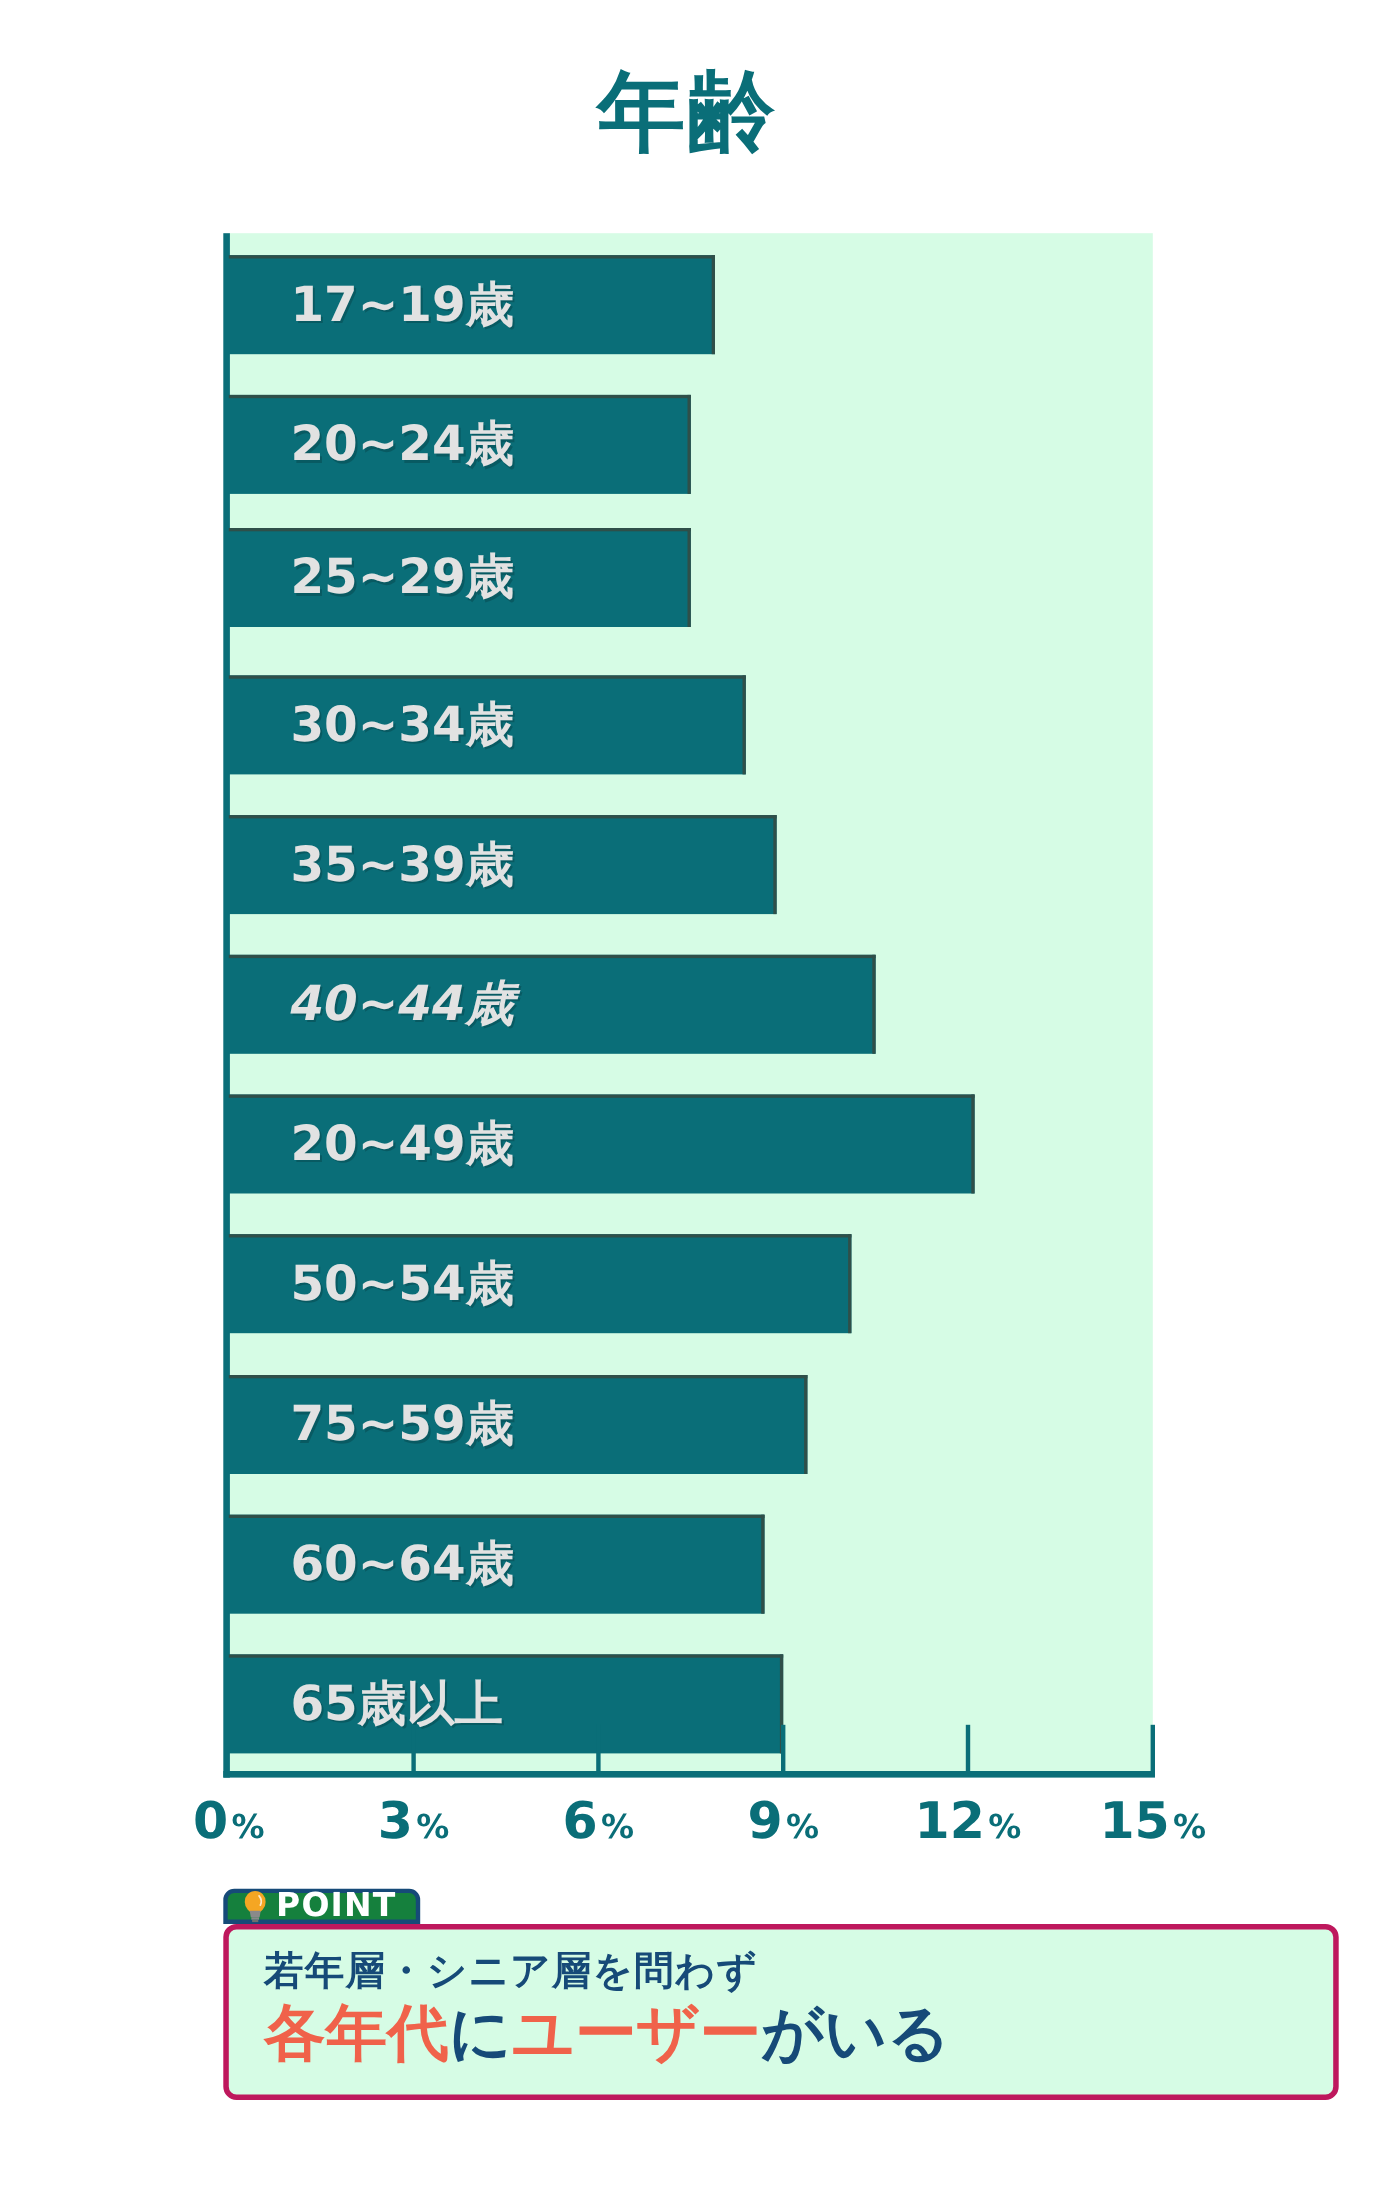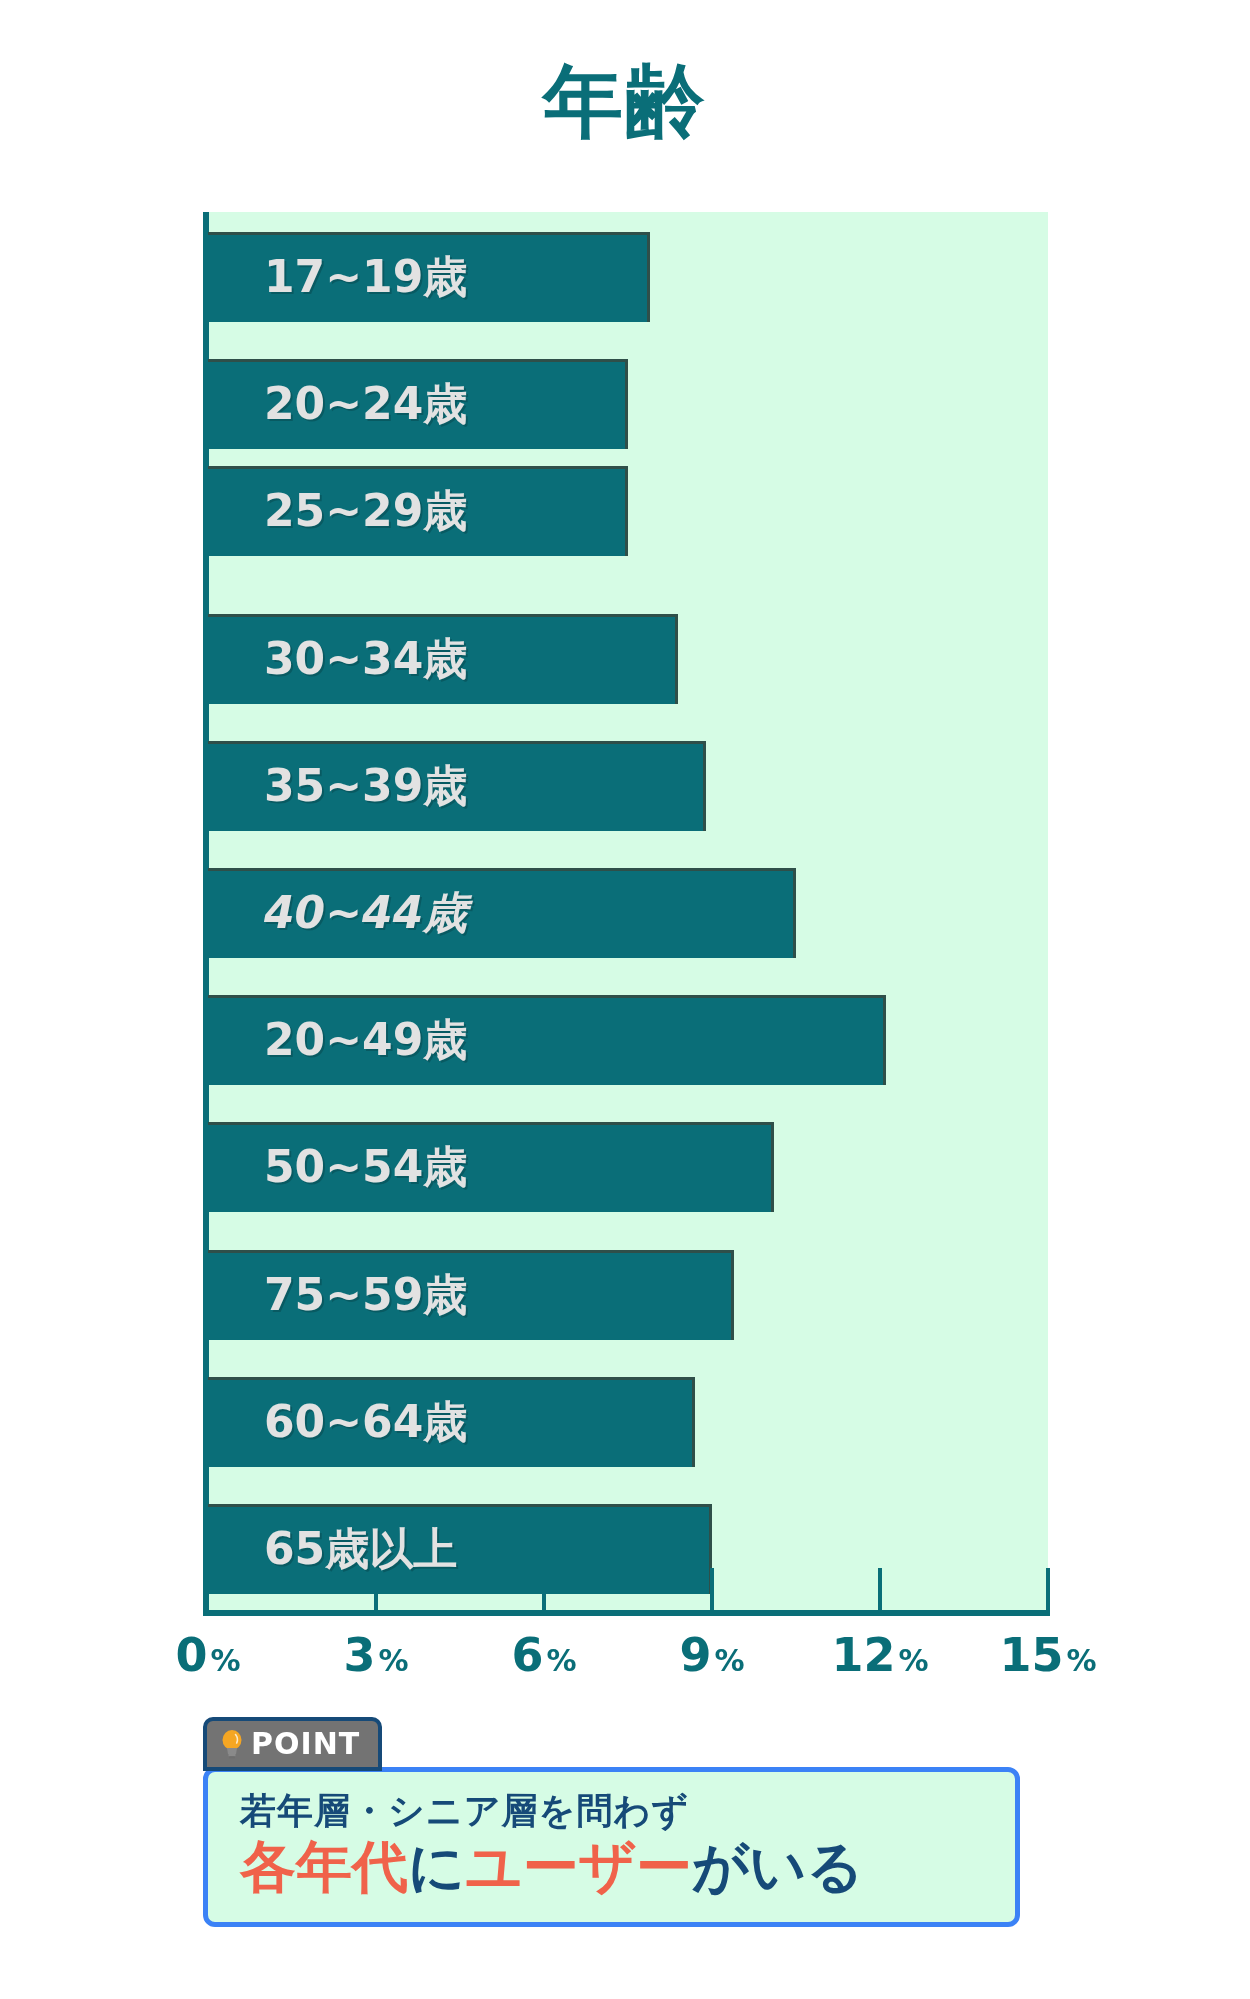--- a/index.html
+++ b/index.html
@@ -87,44 +87,44 @@
   #point-wrap{
     position:absolute;
     left:203px;top:1717px;
     width:846px;
   }
   #point-tab{
     position:relative;
     display:inline-flex;
     align-items:center;
     gap:6px;
-    background:#737373;
+    background:#15803d;
     border:4px solid #164a78;
     border-radius:10px 10px 0 0;
     padding:3px 18px 3px 12px;
-    height:54px;
+    height:32px;
     box-sizing:border-box;
   }
   #point-tab-label{
     color:#ffffff;
     font-size:30px;
     font-weight:bold;
     letter-spacing:1px;
     line-height:1;
     font-family:"DejaVu Sans","Liberation Sans",sans-serif;
   }
   #bulb-icon{width:26px;height:30px;display:block;}
   #point-body{
     margin-top:-4px;
     background:#d6fce5;
-    border:5px solid #3b82f6;
+    border:5px solid #be185d;
     border-radius:12px;
     padding:18px 20px 22px 32px;
     box-sizing:border-box;
-    width:817px;
+    width:1014px;
   }
   #point-line1{
     color:#164a78;
     font-size:36px;
     font-weight:bold;
     line-height:1.15;
     letter-spacing:1px;
     font-family:"DejaVu Sans","Liberation Sans",sans-serif;
   }
   #point-line2{
@@ -150,21 +150,21 @@
 
 <div id="bars-layer">
     <div class="bar-row" style="left: 208px; top: 232px; width: 840px;">
       <div class="bar" style="width: 442.4px;"></div>
       <div class="bar-label">17~19歳</div>
     </div>
     <div class="bar-row" style="left: 208px; top: 359.2px; width: 840px;">
       <div class="bar" style="width: 420px;"></div>
       <div class="bar-label">20~24歳</div>
     </div>
-    <div class="bar-row" style="left: 208px; top: 466px; width: 840px;">
+    <div class="bar-row" style="left: 208px; top: 480px; width: 840px;">
       <div class="bar" style="width: 420px;"></div>
       <div class="bar-label">25~29歳</div>
     </div>
     <div class="bar-row" style="left: 208px; top: 613.6px; width: 840px;">
       <div class="bar" style="width: 470.4px;"></div>
       <div class="bar-label">30~34歳</div>
     </div>
     <div class="bar-row" style="left: 208px; top: 740.8px; width: 840px;">
       <div class="bar" style="width: 498.4px;"></div>
       <div class="bar-label">35~39歳</div>

